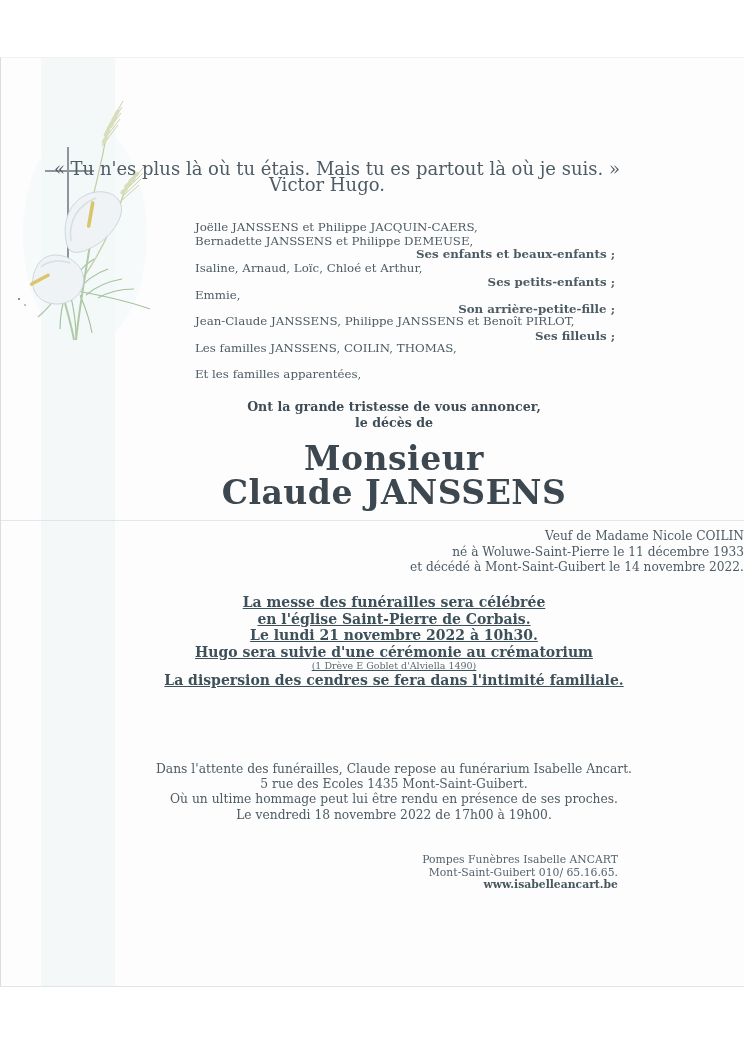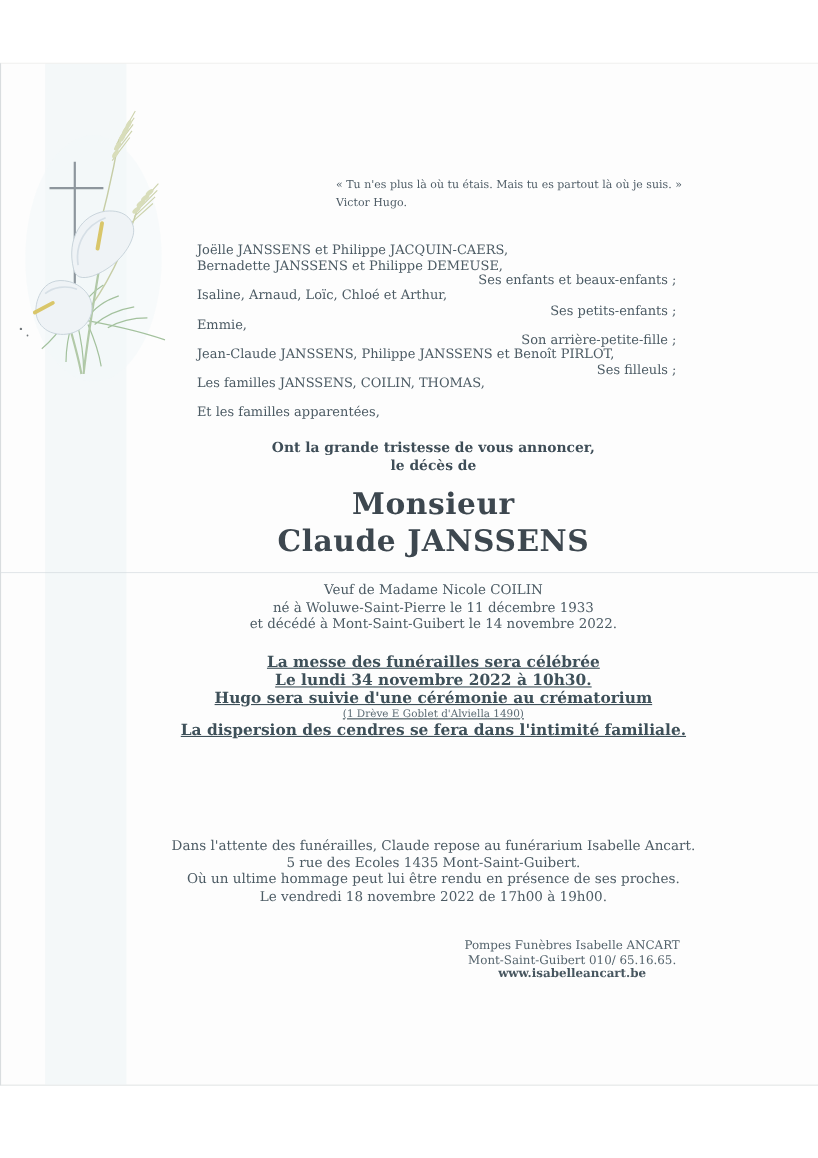--- a/index.html
+++ b/index.html
@@ -32,57 +32,58 @@
     position: absolute;
     left: 0; top: 462px;
     width: 100%; height: 1px;
     background: rgba(205, 214, 219, 0.55);
   }
   .illustration {
     position: absolute;
     left: 10px; top: 95px;
     width: 155px; height: 265px;
   }
-  .line { position: absolute; white-space: nowrap; }
+  .line { position: absolute; white-space: nowrap; margin-left: 16px; }
   .quote-block {
     position: absolute;
     top: 161px; right: 124px;
-    text-align: left;
-    font-size: 10px;
+    text-align: center;
+    font-size: 18px;
     line-height: 16px;
     color: #4e5c66;
   }
   .quote-author { padding-right: 20px; }
   .fam-left  { left: 179px; font-size: 11.8px; color: #4c5b64; }
-  .fam-right { right: 129px; font-size: 11.8px; color: #4c5b64; }
+  .fam-right { right: 129px; font-size: 11.8px; color: #4c5b64; font-weight: bold; }
   .center-block {
     position: absolute;
     left: 44px; width: 700px;
     text-align: center;
   }
   .announce {
     top: 399px;
     font-weight: bold;
     font-size: 12.6px;
     line-height: 16px;
     color: #3e4d57;
   }
   .deceased {
     top: 442px;
     font-weight: bold;
-    font-size: 27px;
+    font-size: 33px;
     line-height: 34px;
     color: #3d474f;
     letter-spacing: 0.5px;
   }
   .bio {
     top: 529px;
     font-size: 12.2px;
     line-height: 15.5px;
     color: #4c5b64;
+    text-align: right;
   }
   .ceremony {
     top: 594px;
     font-weight: bold;
     font-size: 14px;
     line-height: 16.6px;
     color: #3e5059;
     text-decoration: underline;
   }
   .ceremony .small-note {
@@ -98,21 +99,21 @@
   }
   .visitation {
     top: 762px;
     font-size: 12.3px;
     line-height: 15.2px;
     color: #4c5b64;
   }
   .footer-block {
     position: absolute;
     top: 854px; right: 126px;
-    text-align: center;
+    text-align: right;
     font-size: 10.8px;
     line-height: 12.6px;
     color: #54636c;
   }
   .footer-site { font-weight: bold; color: #47565f; }
 </style>
 </head>
 <body>
 
 <div class="page">
@@ -212,21 +213,22 @@
   </div>
 
   <div class="center-block bio">
     <div>Veuf de Madame Nicole COILIN</div>
     <div>né à Woluwe-Saint-Pierre le 11 décembre 1933</div>
     <div>et décédé à Mont-Saint-Guibert le 14 novembre 2022.</div>
   </div>
 
   <div class="center-block ceremony">
     <div>La messe des funérailles sera célébrée</div>
-    <div>Le lundi 34 novembre 2022 à 10h30.</div>
+    <div>en l'église Saint-Pierre de Corbais.</div>
+    <div>Le lundi 21 novembre 2022 à 10h30.</div>
     <div>Hugo sera suivie d'une cérémonie au crématorium</div>
     <div class="small-note">(1 Drève E Goblet d'Alviella 1490)</div>
     <div>La dispersion des cendres se fera dans l'intimité familiale.</div>
   </div>
 
 
   <div class="center-block visitation">
     <div>Dans l'attente des funérailles, Claude repose au funérarium Isabelle Ancart.</div>
     <div>5 rue des Ecoles 1435 Mont-Saint-Guibert.</div>
     <div>Où un ultime hommage peut lui être rendu en présence de ses proches.</div>

